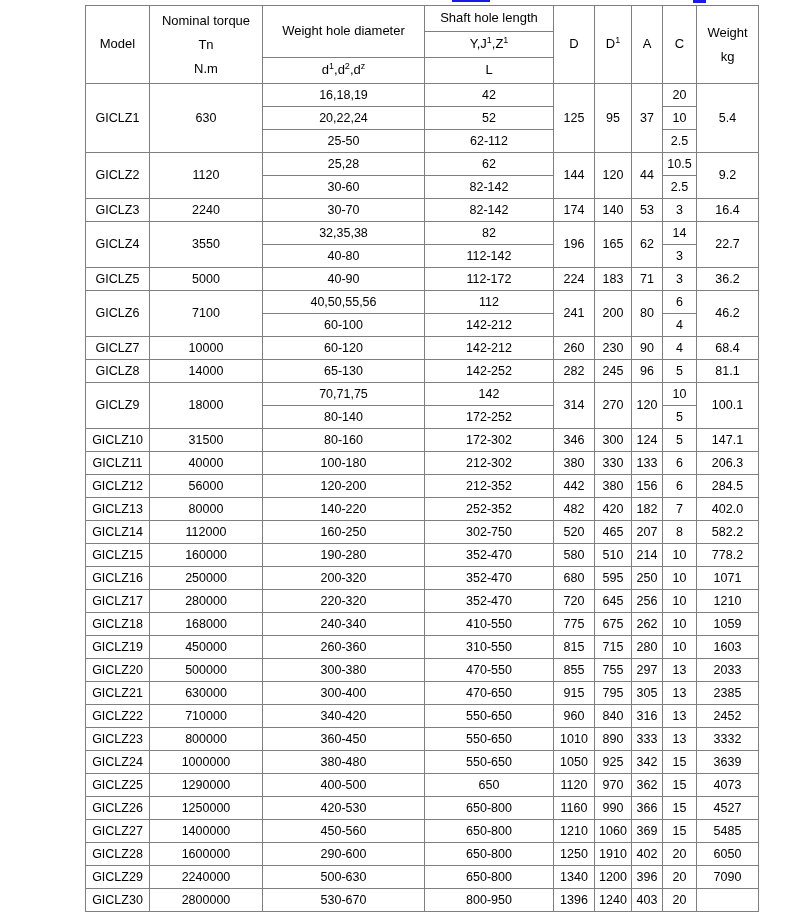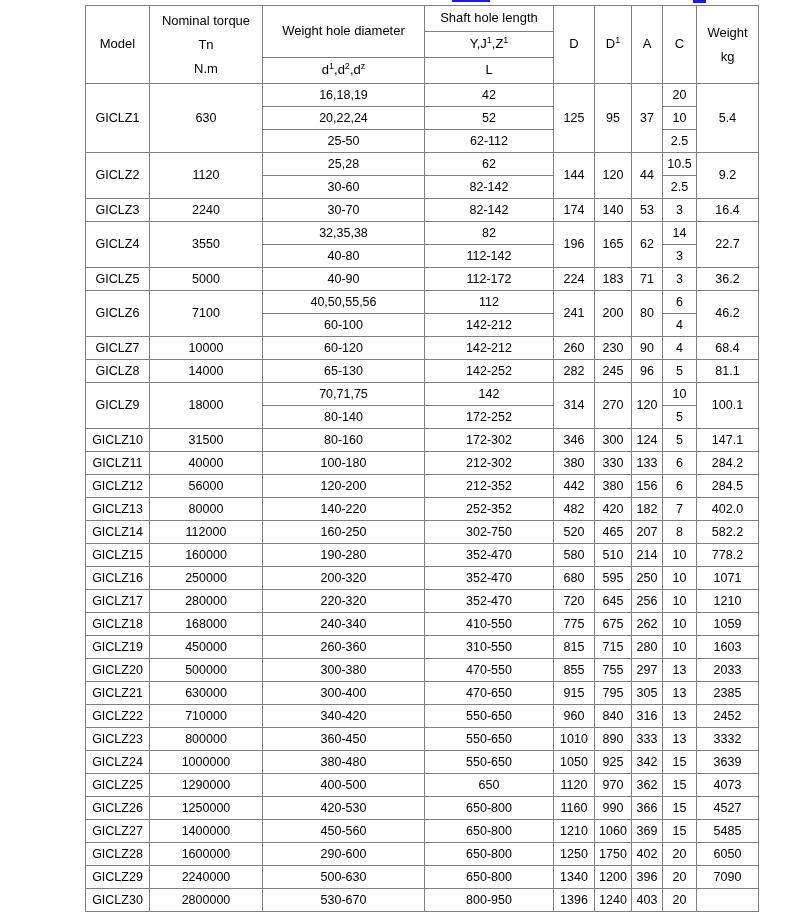--- a/index.html
+++ b/index.html
@@ -238,21 +238,21 @@
       </tr>
       <tr>
         <td>GICLZ11</td>
         <td>40000</td>
         <td class="diameter-cell">100-180</td>
         <td>212-302</td>
         <td>380</td>
         <td>330</td>
         <td>133</td>
         <td>6</td>
-        <td>284.2</td>
+        <td>206.3</td>
       </tr>
       <tr>
         <td>GICLZ12</td>
         <td>56000</td>
         <td class="diameter-cell">120-200</td>
         <td>212-352</td>
         <td>442</td>
         <td>380</td>
         <td>156</td>
         <td>6</td>
@@ -422,21 +422,21 @@
         <td>369</td>
         <td>15</td>
         <td>5485</td>
       </tr>
       <tr>
         <td>GICLZ28</td>
         <td>1600000</td>
         <td class="diameter-cell">290-600</td>
         <td>650-800</td>
         <td>1250</td>
-        <td>1750</td>
+        <td>1910</td>
         <td>402</td>
         <td>20</td>
         <td>6050</td>
       </tr>
       <tr>
         <td>GICLZ29</td>
         <td>2240000</td>
         <td class="diameter-cell">500-630</td>
         <td>650-800</td>
         <td>1340</td>

